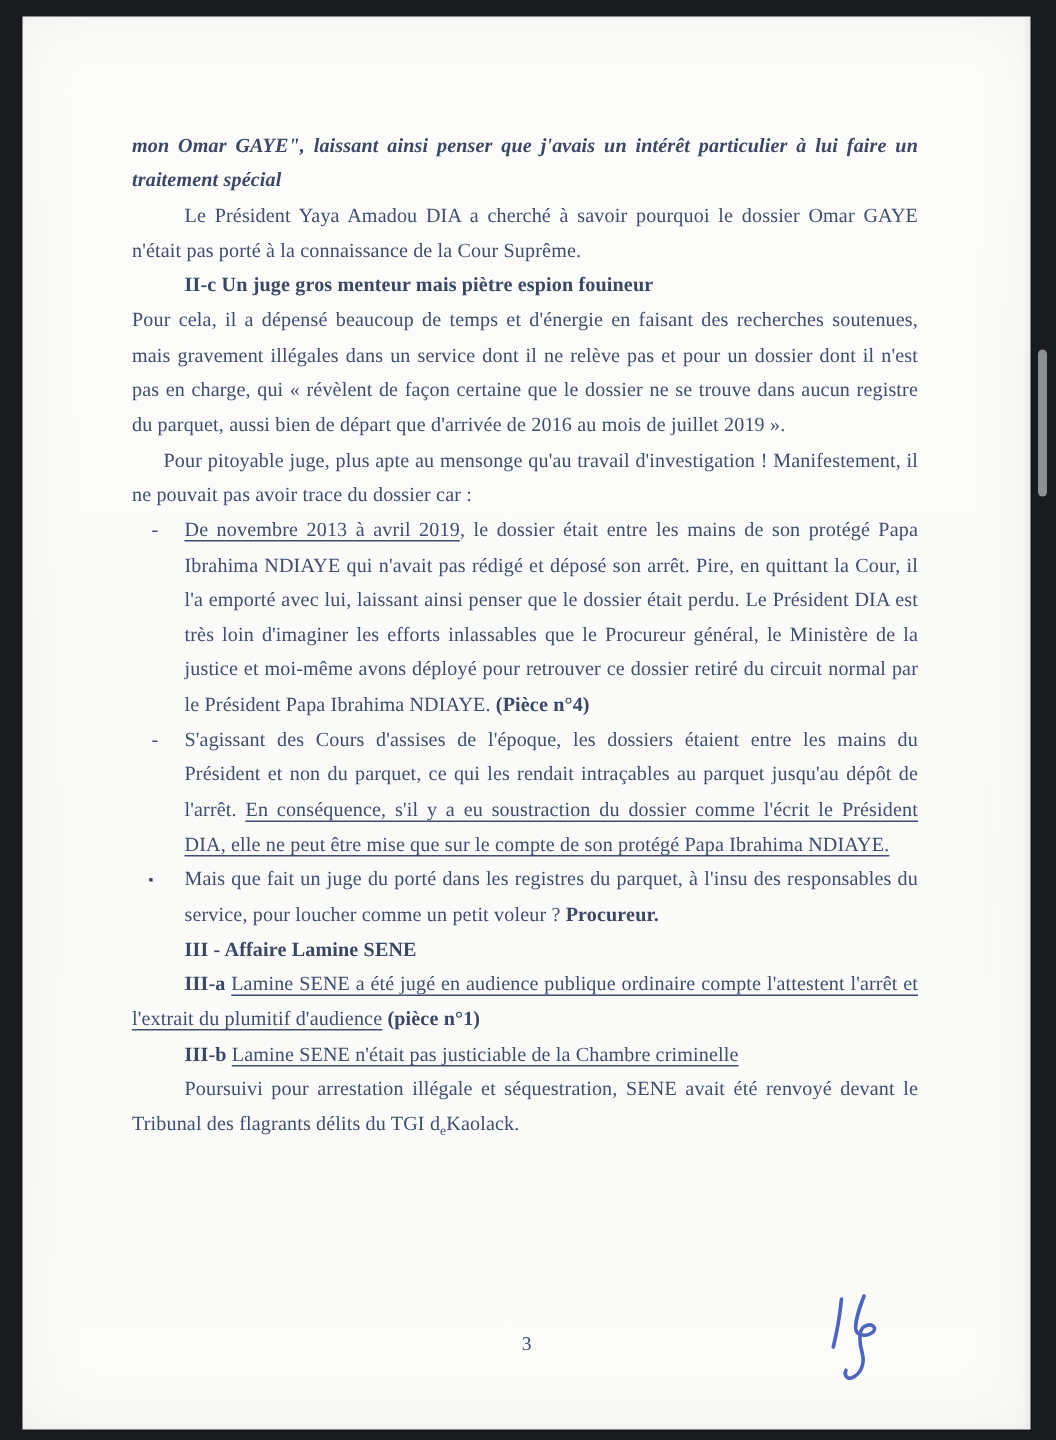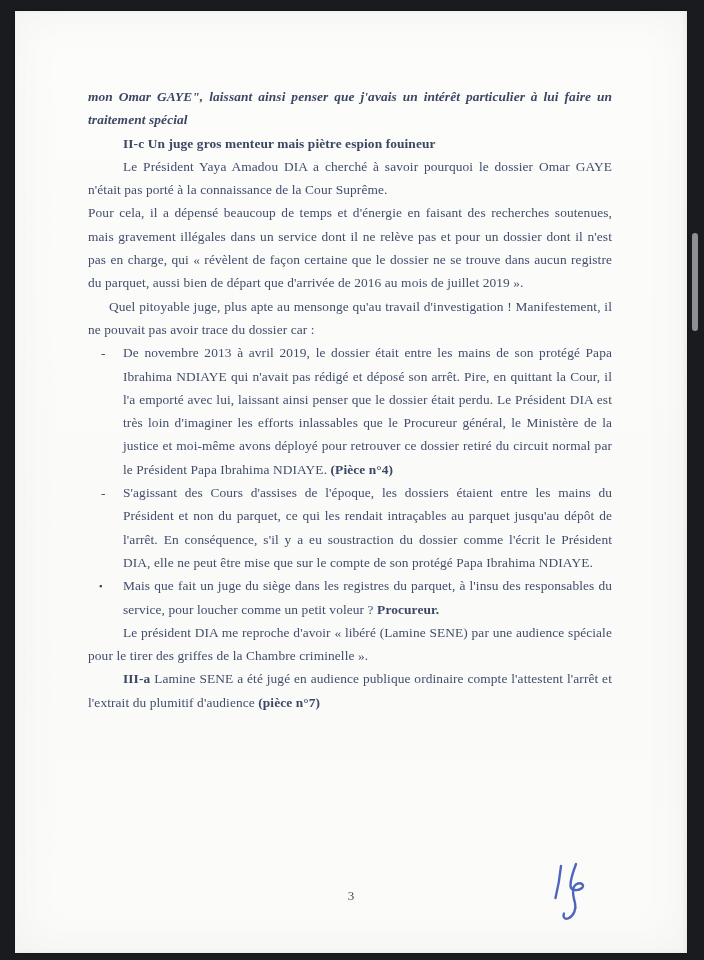--- a/index.html
+++ b/index.html
@@ -23,50 +23,52 @@
   }
   .content p{margin:0;}
   .ind-first{text-indent:35px;}
   .ind-small{text-indent:21px;}
   .ind-none{text-indent:0;}
   .bullet{position:relative;padding-left:35px;}
   .marker{position:absolute;left:13px;top:0;}
   .marker.sq{font-size:9px;top:1px;left:11px;color:#35415f;}
   .b{font-weight:bold;color:#3b4763;}
   .i{font-style:italic;}
-  .u{text-decoration-thickness:1px;text-underline-offset:2.5px;}
+  .u{text-decoration:underline;text-decoration-thickness:1px;text-underline-offset:2.5px;}
   .sub{vertical-align:sub;font-size:0.68em;}
   .page-number{
     position:absolute;top:877px;left:0;width:100%;
     text-align:center;color:#414d6b;font-size:13px;
   }
   .signature{position:absolute;left:524px;top:848px;width:64px;height:68px;}
   .scroll-thumb{
     position:absolute;right:6px;top:233px;width:6px;height:98px;
     background:#8d8f92;border-radius:3px;
   }
 </style>
 </head>
 <body>
 
 <div class="viewer">
 
   <div class="page">
 
     <div class="content">
         <p class="ind-none"><span class="b i">mon Omar GAYE", laissant ainsi penser que j'avais un intérêt particulier à lui faire un traitement spécial</span></p>
+        <p class="ind-first"><span>Le Président Yaya Amadou DIA a cherché à savoir pourquoi le dossier Omar GAYE n'était pas porté à la connaissance de la Cour Suprême.</span></p>
         <p class="ind-first"><span class="b">II-c Un juge gros menteur mais piètre espion fouineur</span></p>
-        <p class="ind-first"><span>Le Président Yaya Amadou DIA a cherché à savoir pourquoi le dossier Omar GAYE n'était pas porté à la connaissance de la Cour Suprême.</span></p>
         <p class="ind-none"><span>Pour cela, il a dépensé beaucoup de temps et d'énergie en faisant des recherches soutenues, mais gravement illégales dans un service dont il ne relève pas et pour un dossier dont il n'est pas en charge, qui « révèlent de façon certaine que le dossier ne se trouve dans aucun registre du parquet, aussi bien de départ que d'arrivée de 2016 au mois de juillet 2019 ».</span></p>
-        <p class="ind-small"><span>Quel pitoyable juge, plus apte au mensonge qu'au travail d'investigation ! Manifestement, il ne pouvait pas avoir trace du dossier car :</span></p>
+        <p class="ind-small"><span>Pour pitoyable juge, plus apte au mensonge qu'au travail d'investigation ! Manifestement, il ne pouvait pas avoir trace du dossier car :</span></p>
         <p class="bullet"><span class="marker">-</span><span class="u">De novembre 2013 à avril 2019</span><span>, le dossier était entre les mains de son protégé Papa Ibrahima NDIAYE qui n'avait pas rédigé et déposé son arrêt. Pire, en quittant la Cour, il l'a emporté avec lui, laissant ainsi penser que le dossier était perdu. Le Président DIA est très loin d'imaginer les efforts inlassables que le Procureur général, le Ministère de la justice et moi-même avons déployé pour retrouver ce dossier retiré du circuit normal par le Président Papa Ibrahima NDIAYE. </span><span class="b">(Pièce n°4)</span></p>
         <p class="bullet"><span class="marker">-</span><span>S'agissant des Cours d'assises de l'époque, les dossiers étaient entre les mains du Président et non du parquet, ce qui les rendait intraçables au parquet jusqu'au dépôt de l'arrêt. </span><span class="u">En conséquence, s'il y a eu soustraction du dossier comme l'écrit le Président DIA, elle ne peut être mise que sur le compte de son protégé Papa Ibrahima NDIAYE.</span></p>
-        <p class="bullet"><span class="marker sq">▪</span><span>Mais que fait un juge du siège dans les registres du parquet, à l'insu des responsables du service, pour loucher comme un petit voleur ? </span><span class="b">Procureur.</span></p>
-        <p class="ind-first"><span>Le président DIA me reproche d'avoir « libéré (Lamine SENE) par une audience spéciale pour le tirer des griffes de la Chambre criminelle ».</span></p>
-        <p class="ind-first"><span class="b">III-a </span><span class="u">Lamine SENE a été jugé en audience publique ordinaire compte l'attestent l'arrêt et l'extrait du plumitif d'audience</span><span> </span><span class="b">(pièce n°7)</span></p>
+        <p class="bullet"><span class="marker sq">▪</span><span>Mais que fait un juge du porté dans les registres du parquet, à l'insu des responsables du service, pour loucher comme un petit voleur ? </span><span class="b">Procureur.</span></p>
+        <p class="ind-first"><span class="b">III - Affaire Lamine SENE</span></p>
+        <p class="ind-first"><span class="b">III-a </span><span class="u">Lamine SENE a été jugé en audience publique ordinaire compte l'attestent l'arrêt et l'extrait du plumitif d'audience</span><span> </span><span class="b">(pièce n°1)</span></p>
+        <p class="ind-first"><span class="b">III-b </span><span class="u">Lamine SENE n'était pas justiciable de la Chambre criminelle</span></p>
+        <p class="ind-first"><span>Poursuivi pour arrestation illégale et séquestration, SENE avait été renvoyé devant le Tribunal des flagrants délits du TGI d</span><span class="sub">e</span><span>Kaolack.</span></p>
       </div>
 
     <div class="page-number">3</div>
 
     <svg class="signature" viewBox="0 0 64 68" xmlns="http://www.w3.org/2000/svg">
       <g fill="none" stroke="#3c55b5" stroke-width="2.4" stroke-linecap="round" opacity="0.9">
         <path d="M22,7 C21,17 19,29 16.5,39"></path>
         <path d="M37,5 C34,13 31,21 31.5,27 C32,31.5 39,32.5 43,29 C46,26 42,22.5 37,25.5 C33,28 34,37 36,44 C37.5,50 35,57 29,59.5 C25.5,60.8 23.5,57.5 25,54.5"></path>
       </g>
     </svg>

